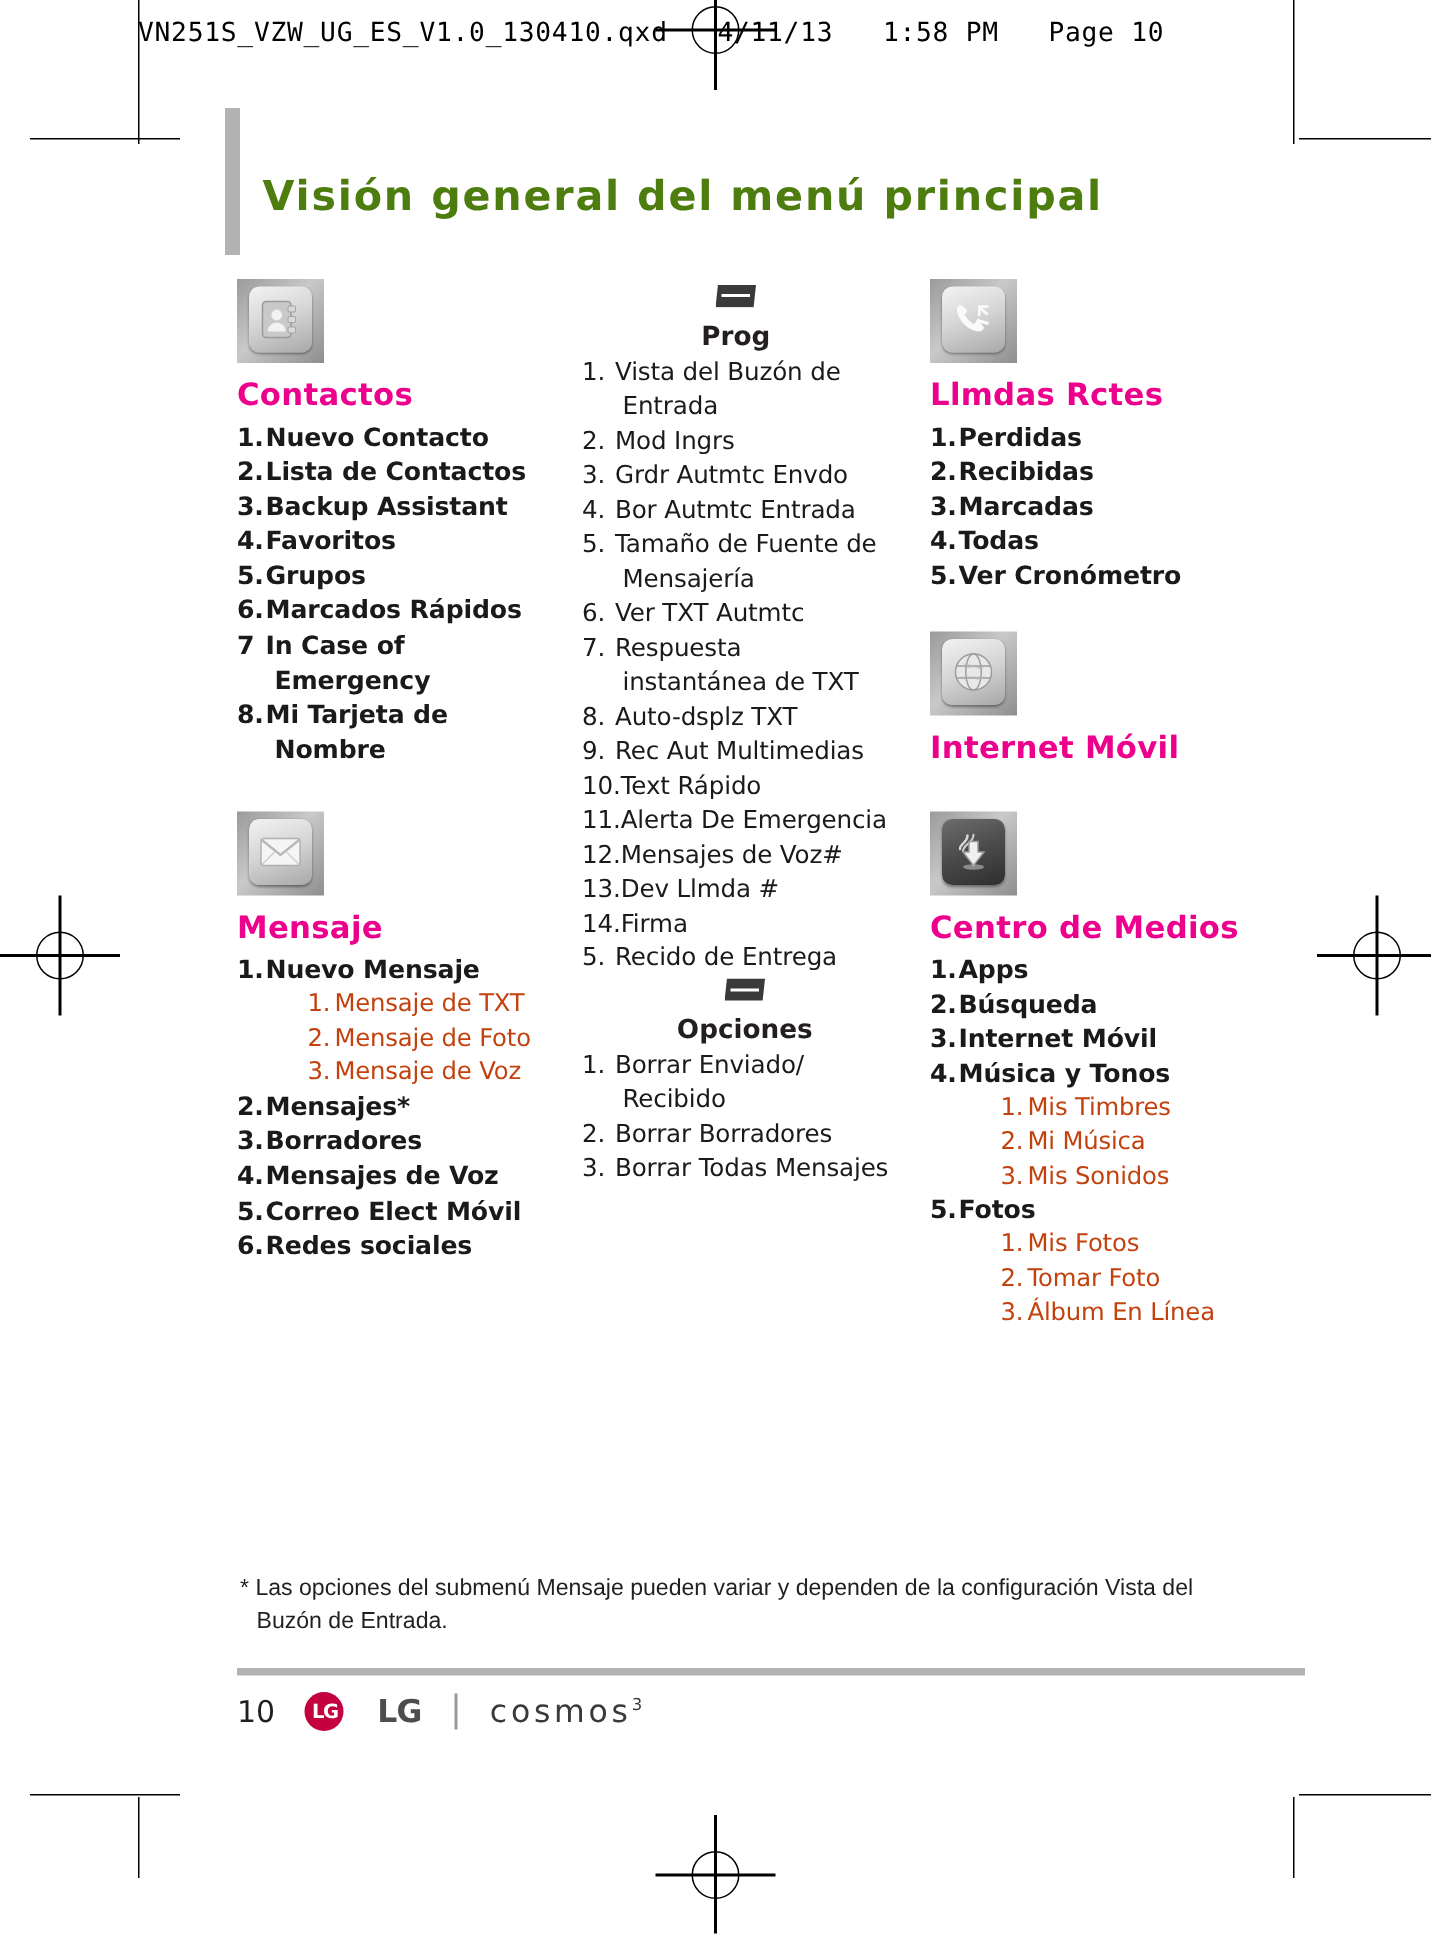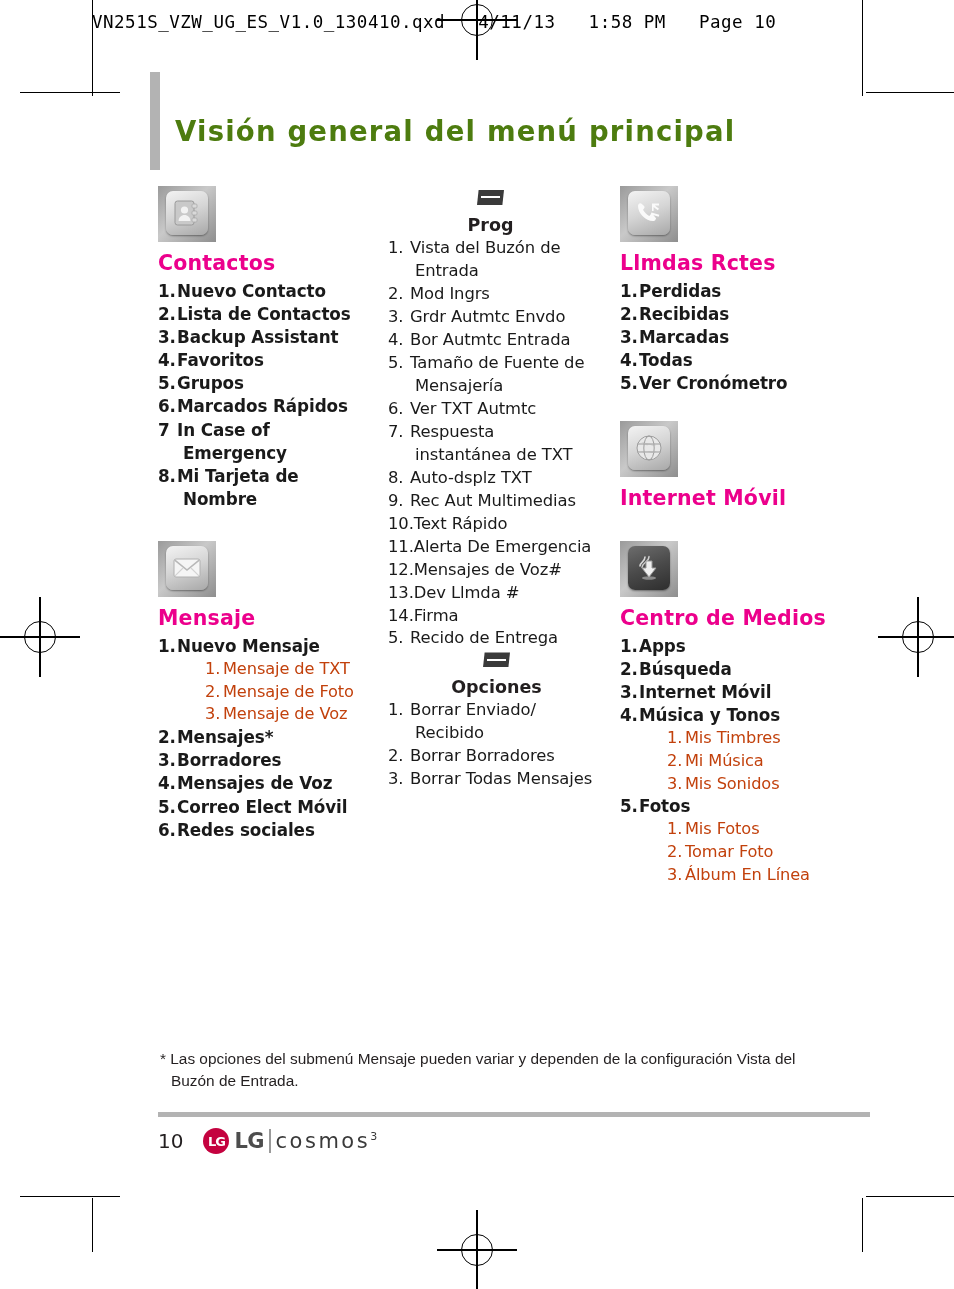--- a/index.html
+++ b/index.html
@@ -114,21 +114,21 @@
     position:absolute;left:160px;top:1048px;width:660px;
     font-family:Liberation Sans, sans-serif;
     font-size:15.4px;color:#231f20;line-height:1.42;
     text-indent:-11px;padding-left:11px;
   }
 
   
   .footrule{position:absolute;left:158px;top:1112px;width:712px;height:5px;background:#b3b3b3;}
   .footer{position:absolute;left:158px;top:1128px;display:flex;align-items:center;gap:20px;}
   .pageno{font-family:"DejaVu Sans","Liberation Sans",sans-serif;font-size:20px;color:#231f20;}
-  .lg{display:flex;align-items:center;gap:5px;}
+  .lg{display:flex;align-items:center;gap:22px;}
   .lg-badge{
     width:26px;height:26px;border-radius:50%;background:#c4023f;
     position:relative;flex:0 0 auto;
   }
   .lg-badge span{
     position:absolute;inset:0;color:#fff;font-size:13px;font-weight:700;
     display:flex;align-items:center;justify-content:center;
     font-family:"DejaVu Sans","Liberation Sans",sans-serif;letter-spacing:-1px;
   }
   .lg-word{font-family:"DejaVu Sans","Liberation Sans",sans-serif;

